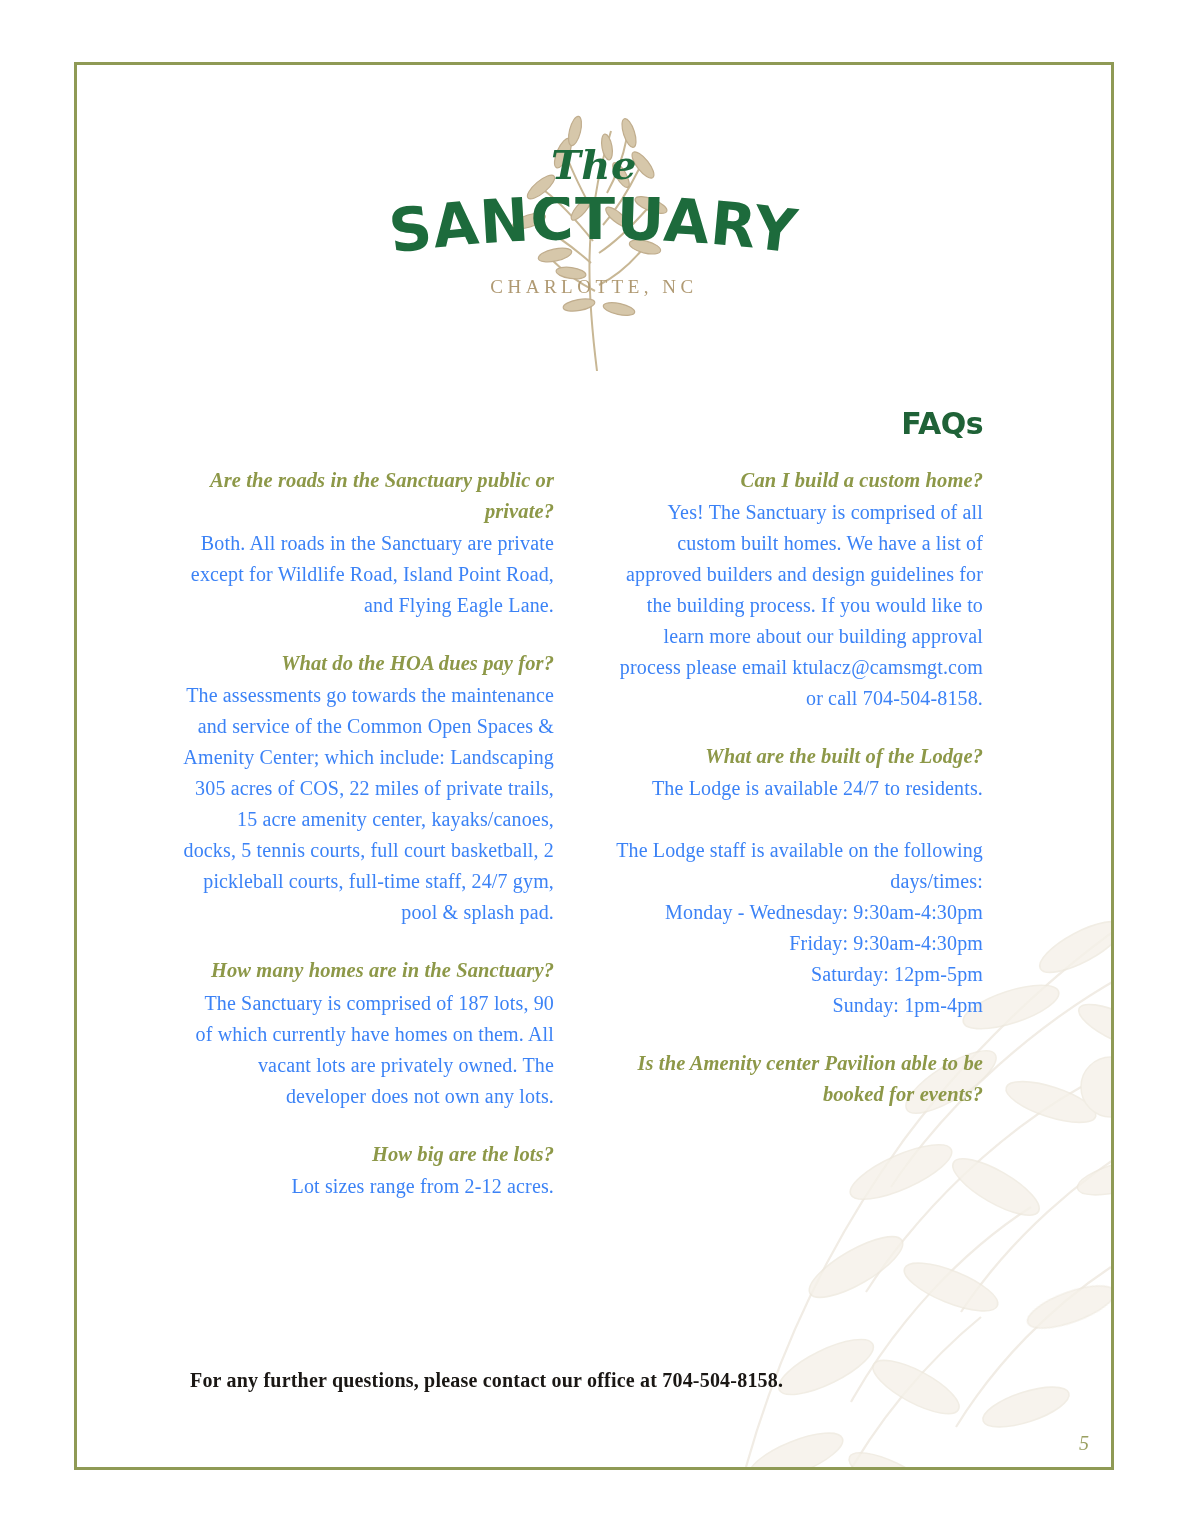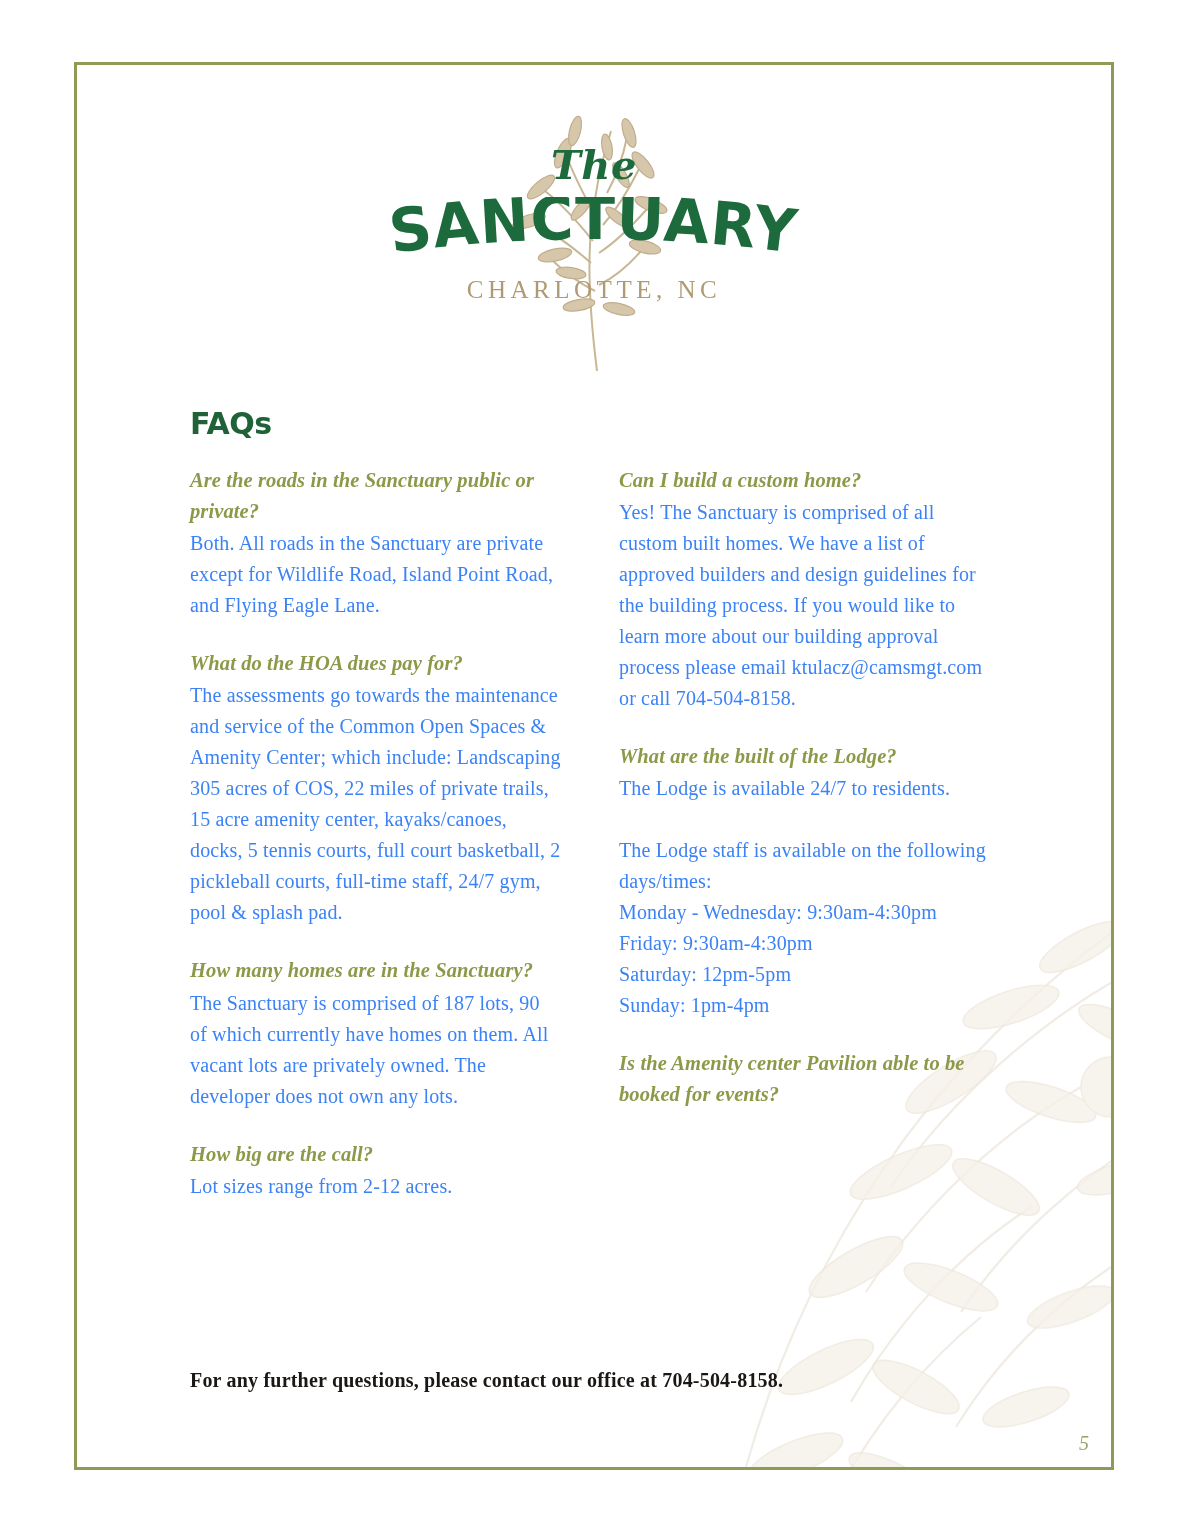--- a/index.html
+++ b/index.html
@@ -81,32 +81,33 @@
   }
   .logo-main svg { display: block; width: 100%; height: 76px; }
   .logo-sub {
     position: absolute;
     left: 50%;
     top: 163px;
     transform: translateX(-50%);
     width: 420px;
     text-align: center;
     font-family: "Liberation Serif", serif;
-    font-size: 25px;
+    font-size: 19px;
     letter-spacing: 4.5px;
     color: #b09a73;
   }
 
   
   .content {
     position: absolute;
-    left: 113px;
+    left: 106px;
     top: 341px;
     width: 800px;
     z-index: 2;
+    text-align: right;
   }
 
   .faq-title {
     font-family: "DejaVu Sans", sans-serif;
     font-weight: bold;
     font-size: 30px;
     color: #1f6237;
     letter-spacing: -0.5px;
     margin-bottom: 24px;
   }
@@ -264,21 +265,21 @@
         </div>
         <div class="qa">
           <div class="question">What do the HOA dues pay for?</div>
           <div class="answer">The assessments go towards the maintenance and service of the Common Open Spaces &amp; Amenity Center; which include: Landscaping 305 acres of COS, 22 miles of private trails, 15 acre amenity center, kayaks/canoes, docks, 5 tennis courts, full court basketball, 2 pickleball courts, full-time staff, 24/7 gym, pool &amp; splash pad.</div>
         </div>
         <div class="qa">
           <div class="question">How many homes are in the Sanctuary?</div>
           <div class="answer">The Sanctuary is comprised of 187 lots, 90 of which currently have homes on them. All vacant lots are privately owned. The developer does not own any lots.</div>
         </div>
         <div class="qa">
-          <div class="question">How big are the call?</div>
+          <div class="question">How big are the lots?</div>
           <div class="answer">Lot sizes range from 2-12 acres.</div>
         </div>
       </div>
 
       <div class="col">
         <div class="qa">
           <div class="question">Can I build a custom home?</div>
           <div class="answer">Yes! The Sanctuary is comprised of all custom built homes. We have a list of approved builders and design guidelines for the building process. If you would like to learn more about our building approval process please email ktulacz@camsmgt.com or call 704-504-8158.</div>
         </div>
         <div class="qa">

